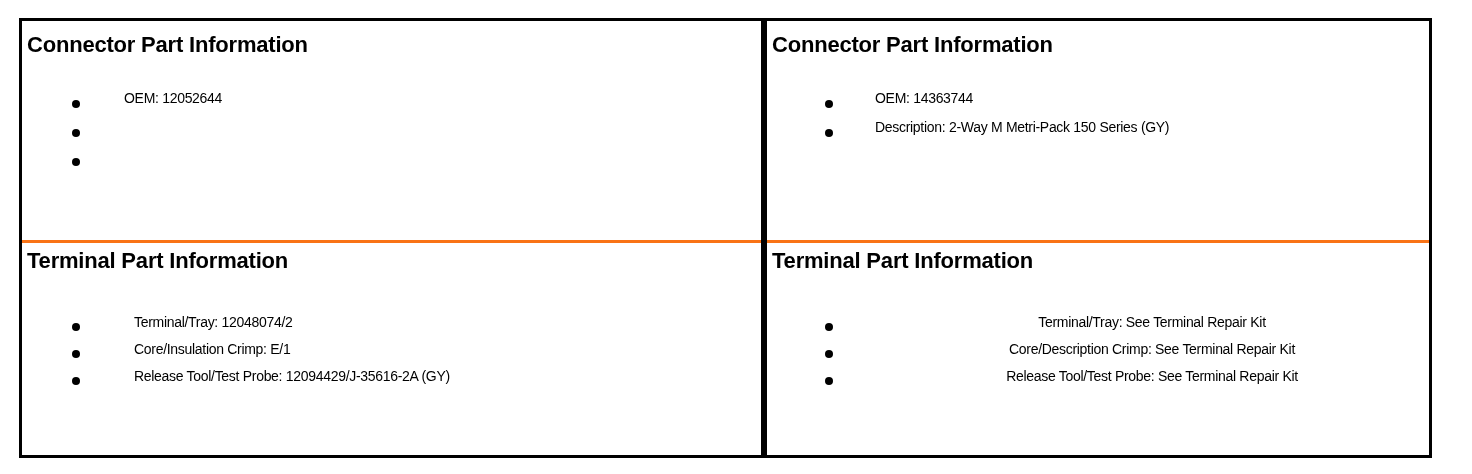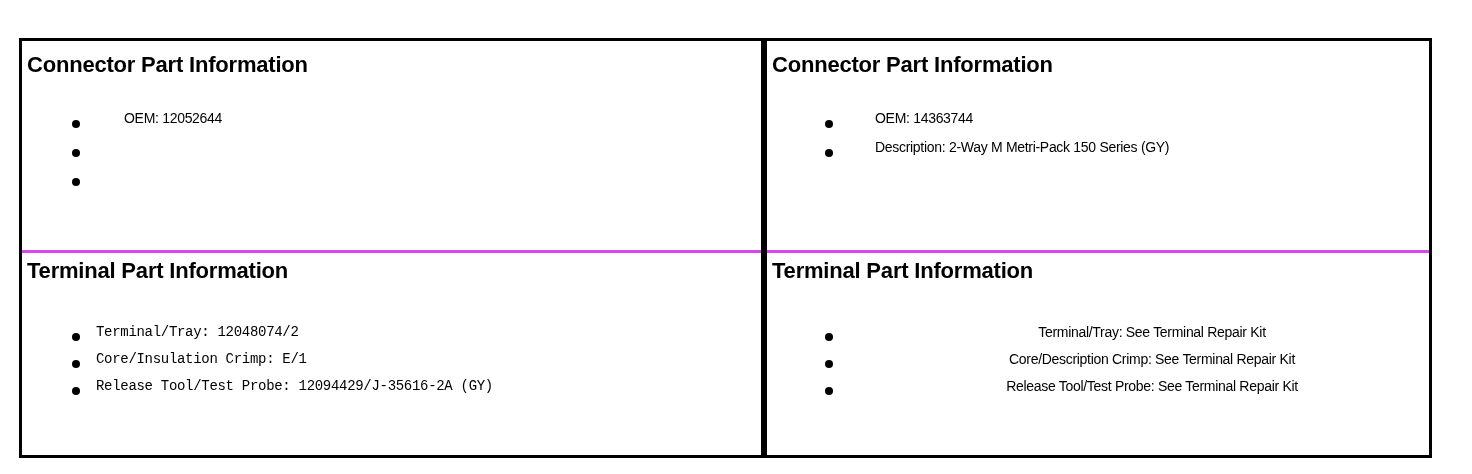--- a/index.html
+++ b/index.html
@@ -27,42 +27,41 @@
     flex-direction: row;
     box-sizing: border-box;
   }
 
   .table-column {
     display: flex;
     flex-direction: column;
     box-sizing: border-box;
     border: 3px solid #000000;
     background: #ec4899;
-    margin-top: 20px;
   }
   .table-column.left {
     width: 745px;
   }
   .table-column.right {
     width: 668px;
     border-left-width: 3px;
   }
 
   .info-cell {
     box-sizing: border-box;
     background: #ffffff;
     position: relative;
     overflow: hidden;
   }
   .info-cell.top {
     height: 219px;
   }
   .info-cell.bottom {
     height: 215px;
-    border-top: 3px solid #d946ef;
+    border-top: 3px solid #f97316;
   }
 
   .cell-heading {
     font-weight: bold;
     font-size: 22px;
     font-stretch: condensed;
     letter-spacing: -0.2px;
     line-height: 1;
     white-space: nowrap;
   }
@@ -102,21 +101,21 @@
     background: #000000;
   }
 
   
   .left .info-cell.top .bullet-list { margin-top: 34px; }
   .left .info-cell.top .bullet-item { height: 29px; padding-left: 102px; }
   .left .info-cell.top .bullet-dot  { left: 50px; top: 10px; }
 
   
   .left .info-cell.bottom .bullet-list { margin-top: 42px; }
-  .left .info-cell.bottom .bullet-item { height: 27px; padding-left: 74px; font-family: Liberation Mono, monospace; }
+  .left .info-cell.bottom .bullet-item { height: 27px; padding-left: 112px; }
   .left .info-cell.bottom .bullet-dot  { left: 50px; top: 9px; }
 
   
   .right .info-cell.top .bullet-list { margin-top: 34px; }
   .right .info-cell.top .bullet-item { height: 29px; padding-left: 108px; }
   .right .info-cell.top .bullet-dot  { left: 58px; top: 10px; }
 
   
   .right .info-cell.bottom .bullet-list { margin-top: 42px; text-align: center; }
   .right .info-cell.bottom .bullet-item { height: 27px; padding-left: 108px; }

